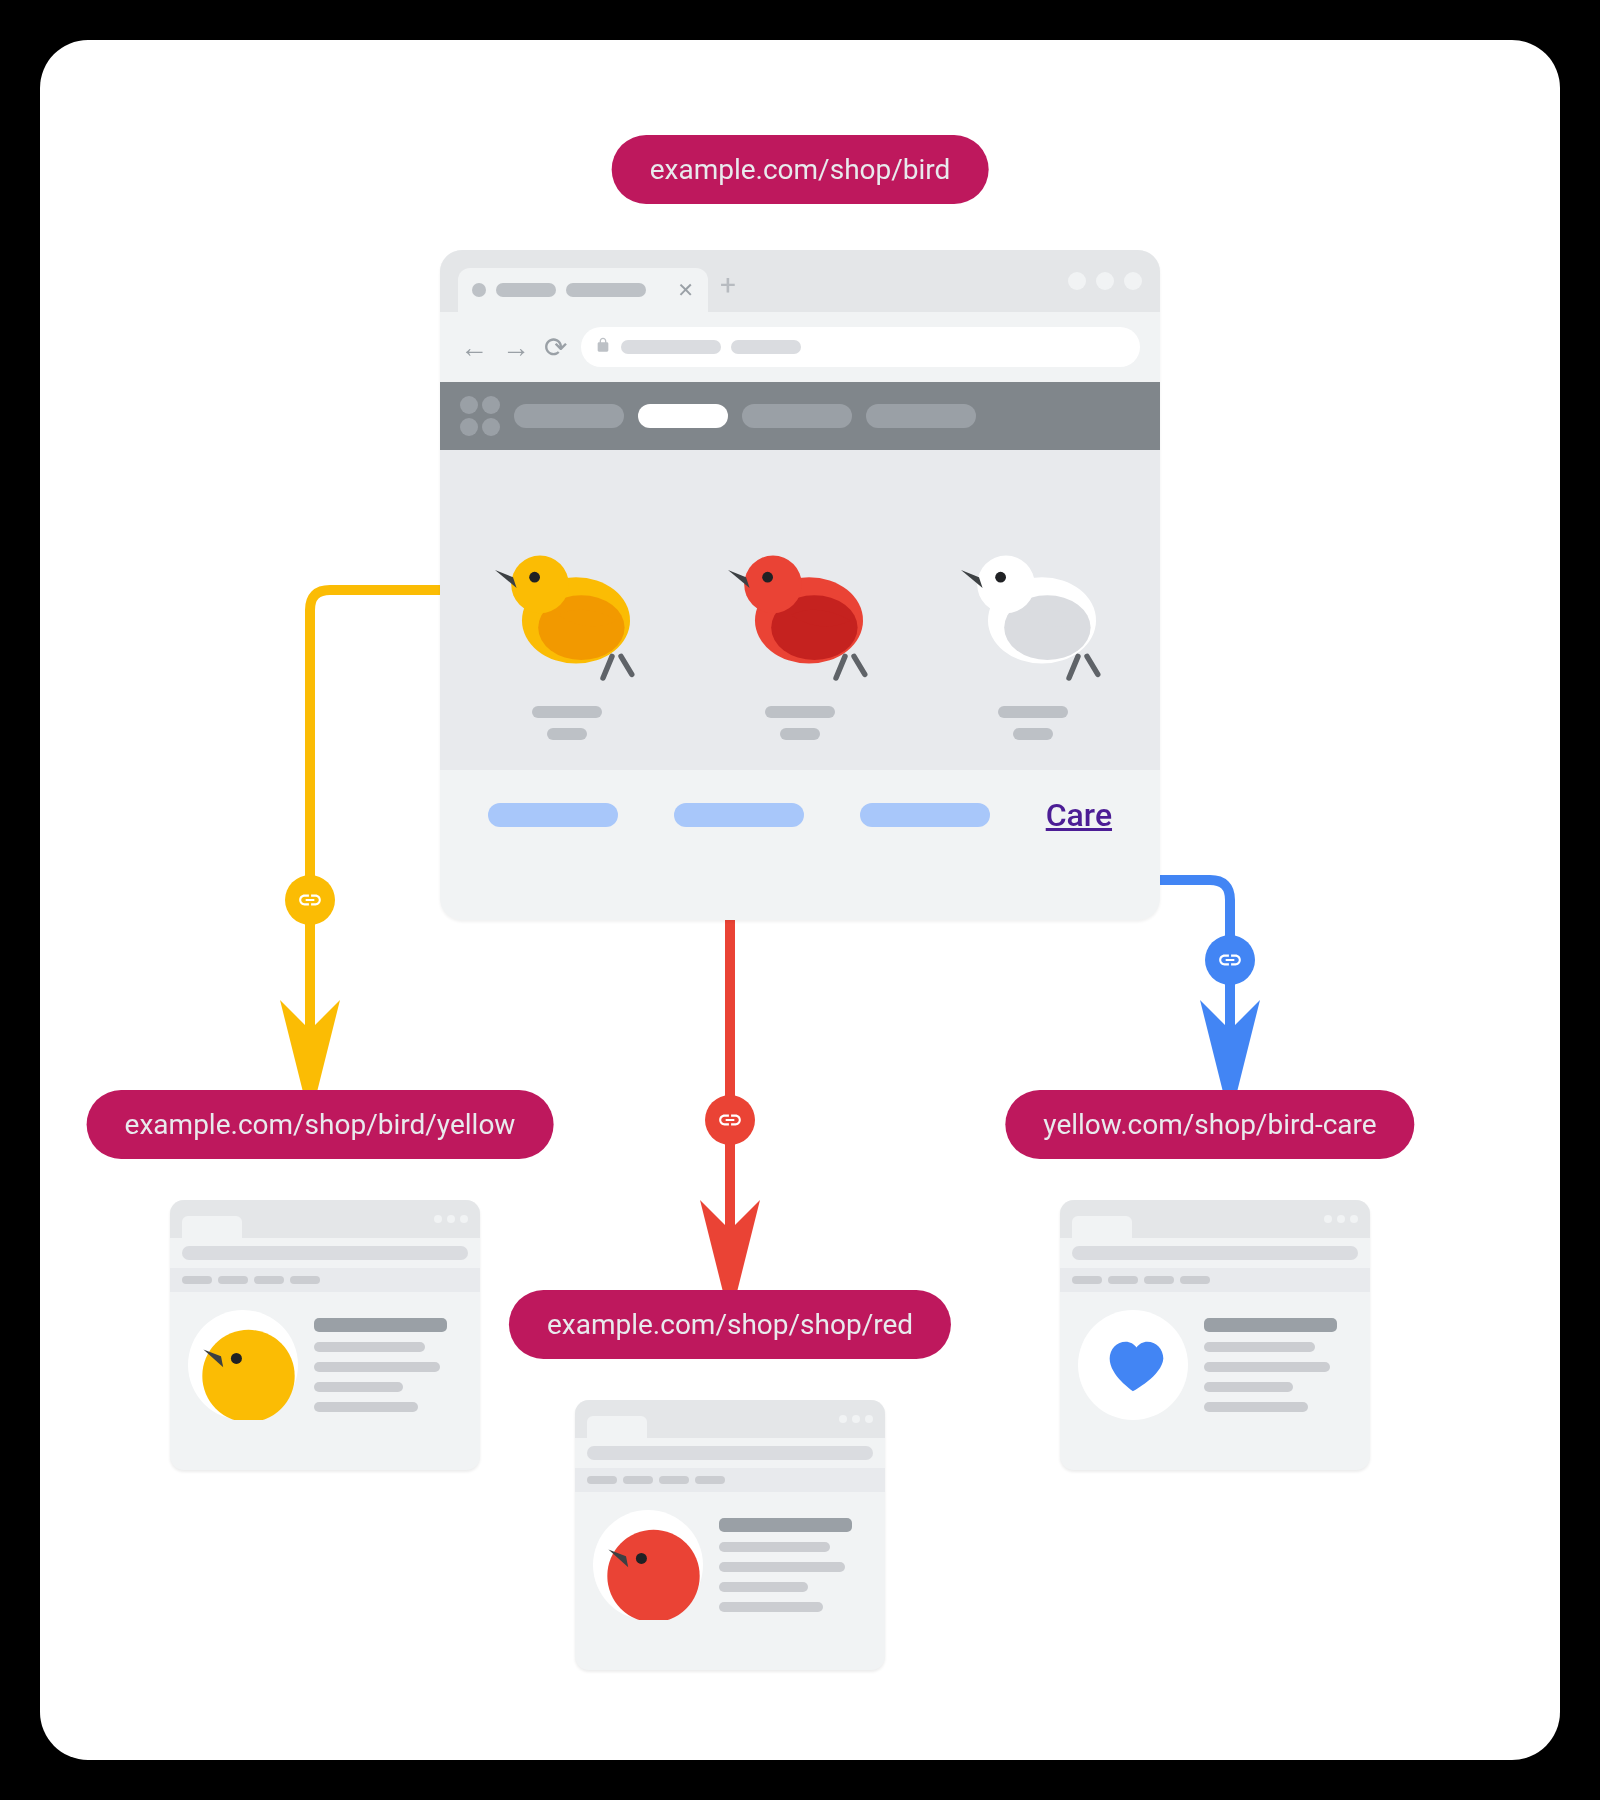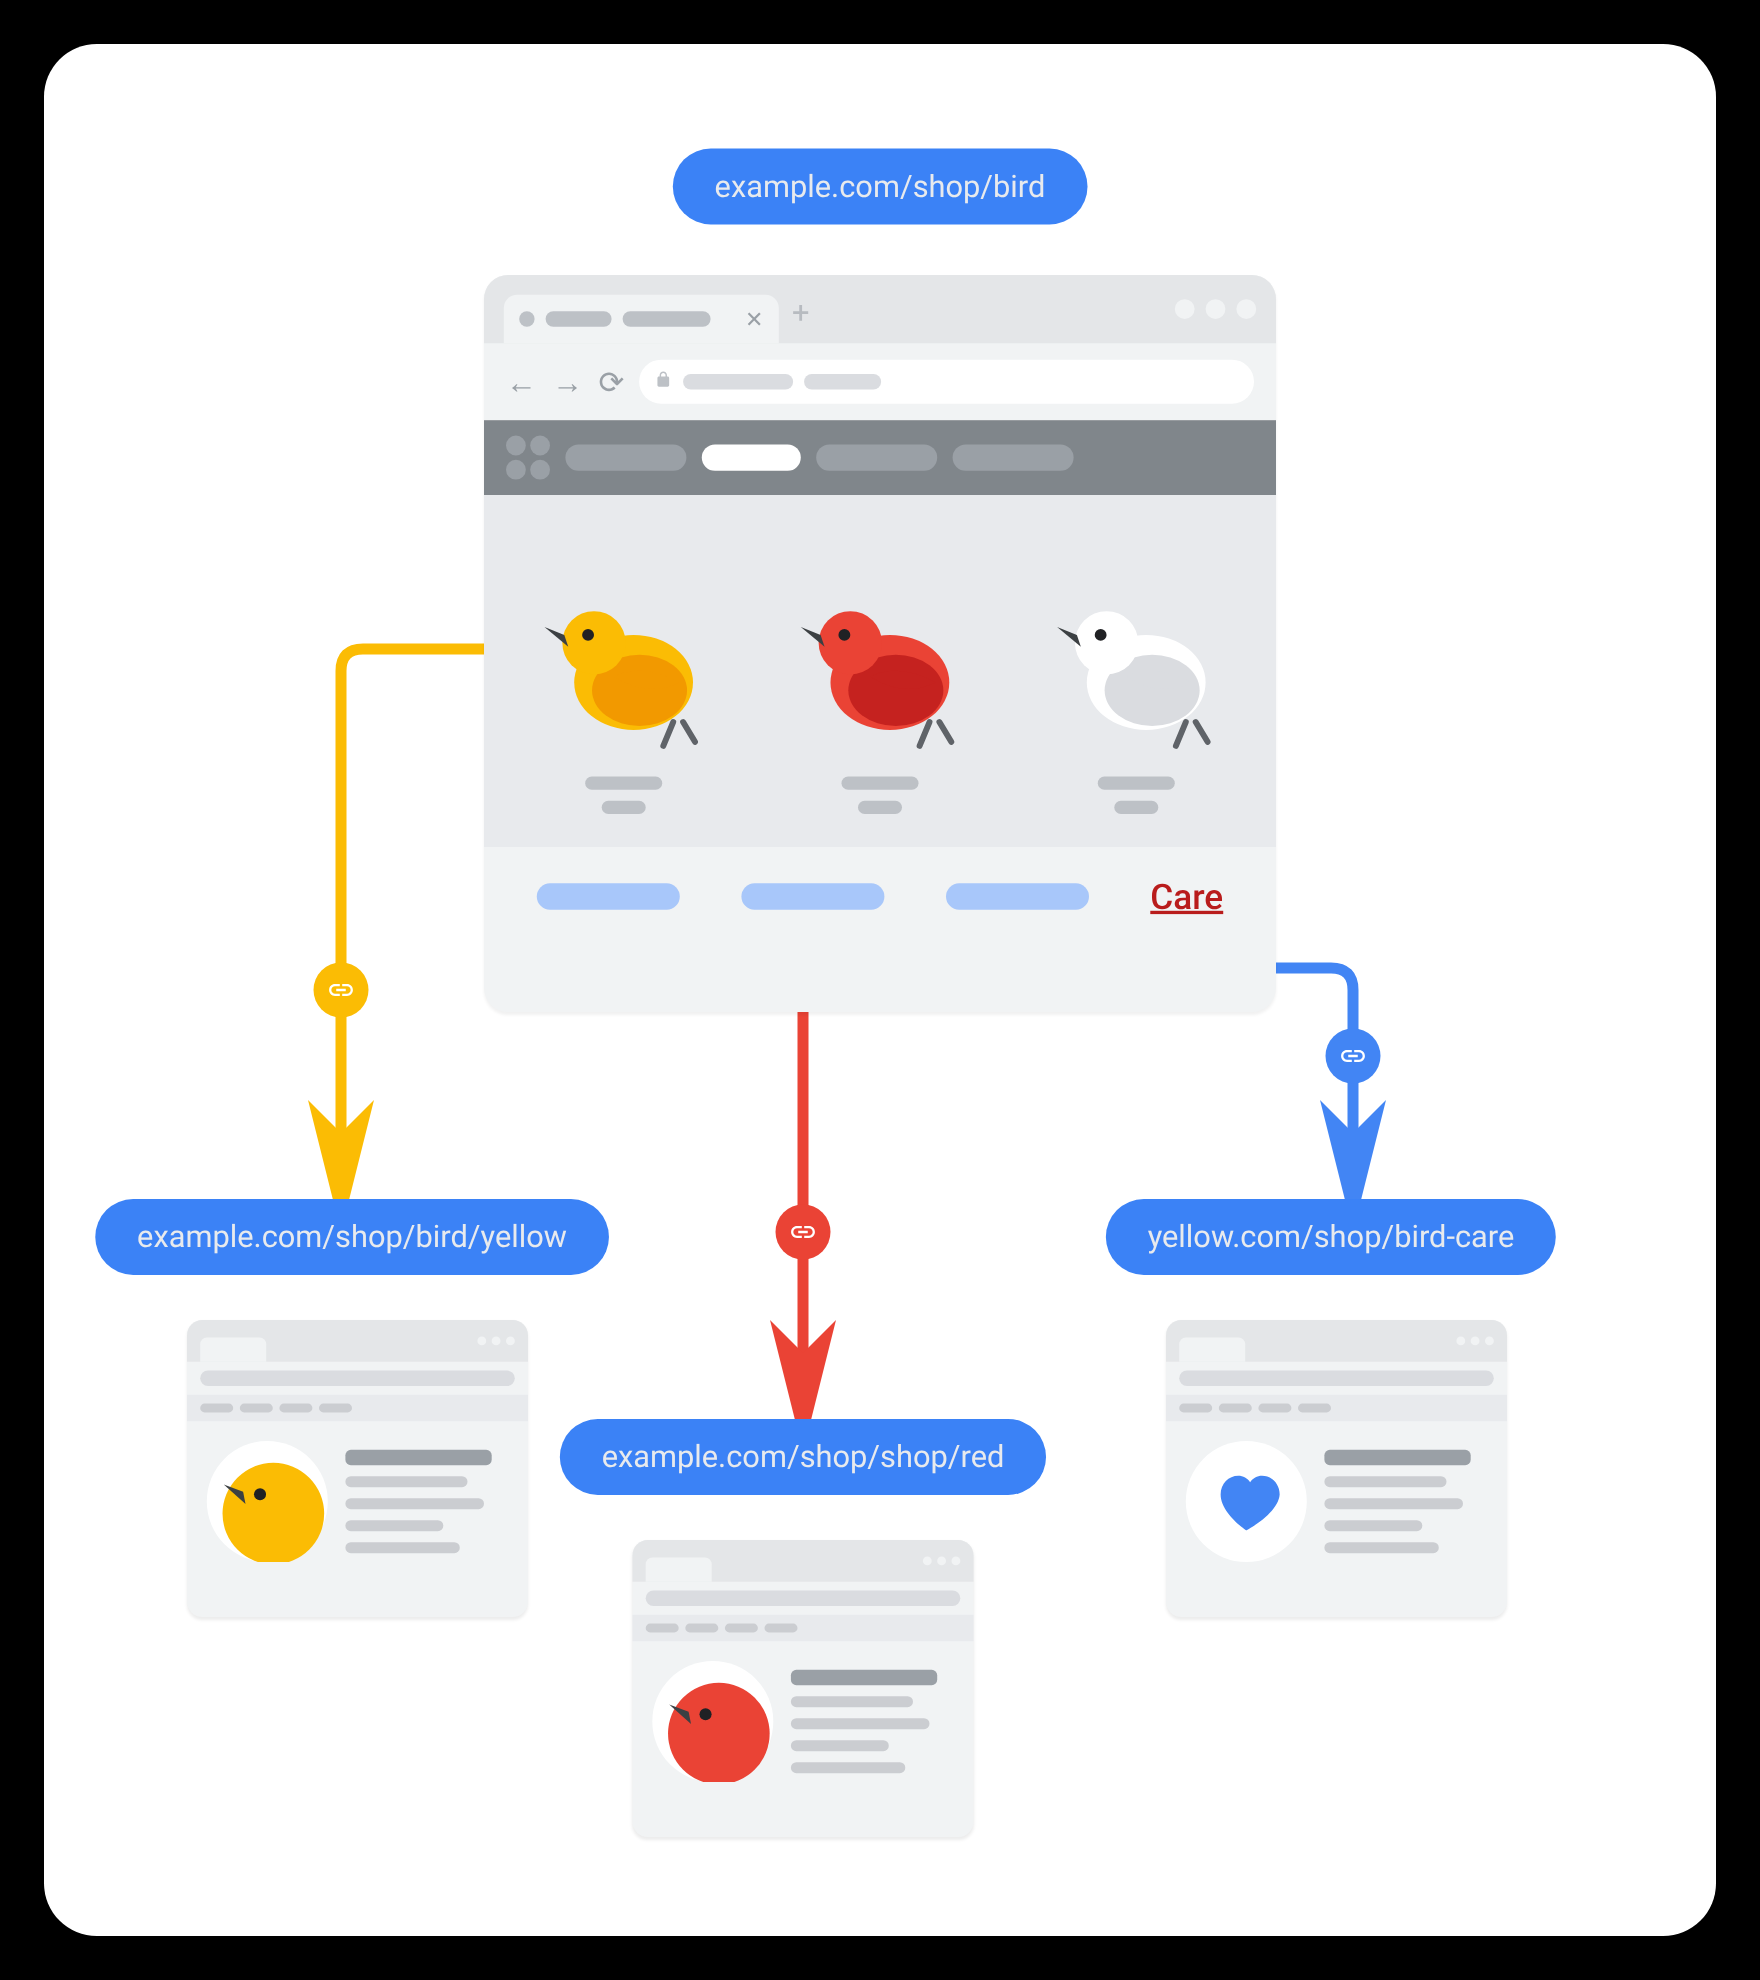--- a/index.html
+++ b/index.html
@@ -20,21 +20,21 @@
   }
   .svg-layer {
     position: absolute;
     inset: 0;
     width: 100%;
     height: 100%;
     pointer-events: none;
   }
   .pill {
     position: absolute;
-    background: #3b82f6;
+    background: #be185d;
     color: #e8eaed;
     font-size: 28px;
     padding: 18px 38px;
     border-radius: 999px;
     white-space: nowrap;
     transform: translateX(-50%);
   }
   .link-badge {
     position: absolute;
     width: 50px; height: 50px;
@@ -97,21 +97,21 @@
     display: flex; justify-content: space-around; align-items: flex-end;
     padding: 20px 10px 30px;
   }
   .prod { display: flex; flex-direction: column; align-items: center; gap: 10px; }
   .prod svg { width: 180px; height: 180px; }
   .prod-line { height: 12px; border-radius: 6px; background: #bdc1c6; }
   .bm-footer {
     height: 90px; display: flex; align-items: center; justify-content: space-around; padding: 0 20px;
   }
   .foot-pill { height: 24px; border-radius: 12px; background: #a8c7fa; width: 130px; }
-  .care-link { color: #b91c1c; font-size: 32px; font-weight: 500; text-decoration: underline; }
+  .care-link { color: #4c1d95; font-size: 32px; font-weight: 500; text-decoration: underline; }
 
   .mini {
     position: absolute;
     width: 310px; height: 270px;
     background: #f1f3f4;
     border-radius: 14px;
     box-shadow: 0 2px 3px rgba(0,0,0,0.08);
   }
   .mini-top {
     height: 38px; background: #e4e6e8; border-radius: 14px 14px 0 0;

